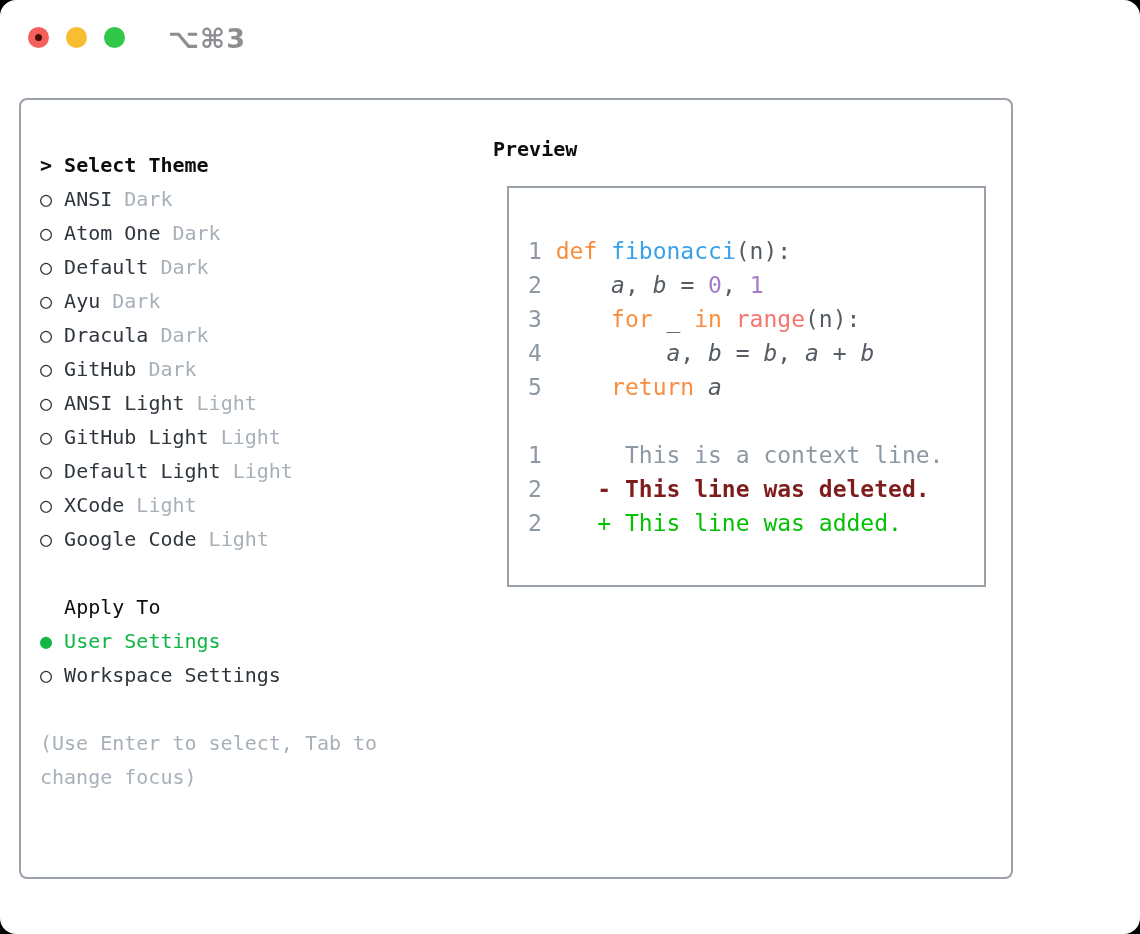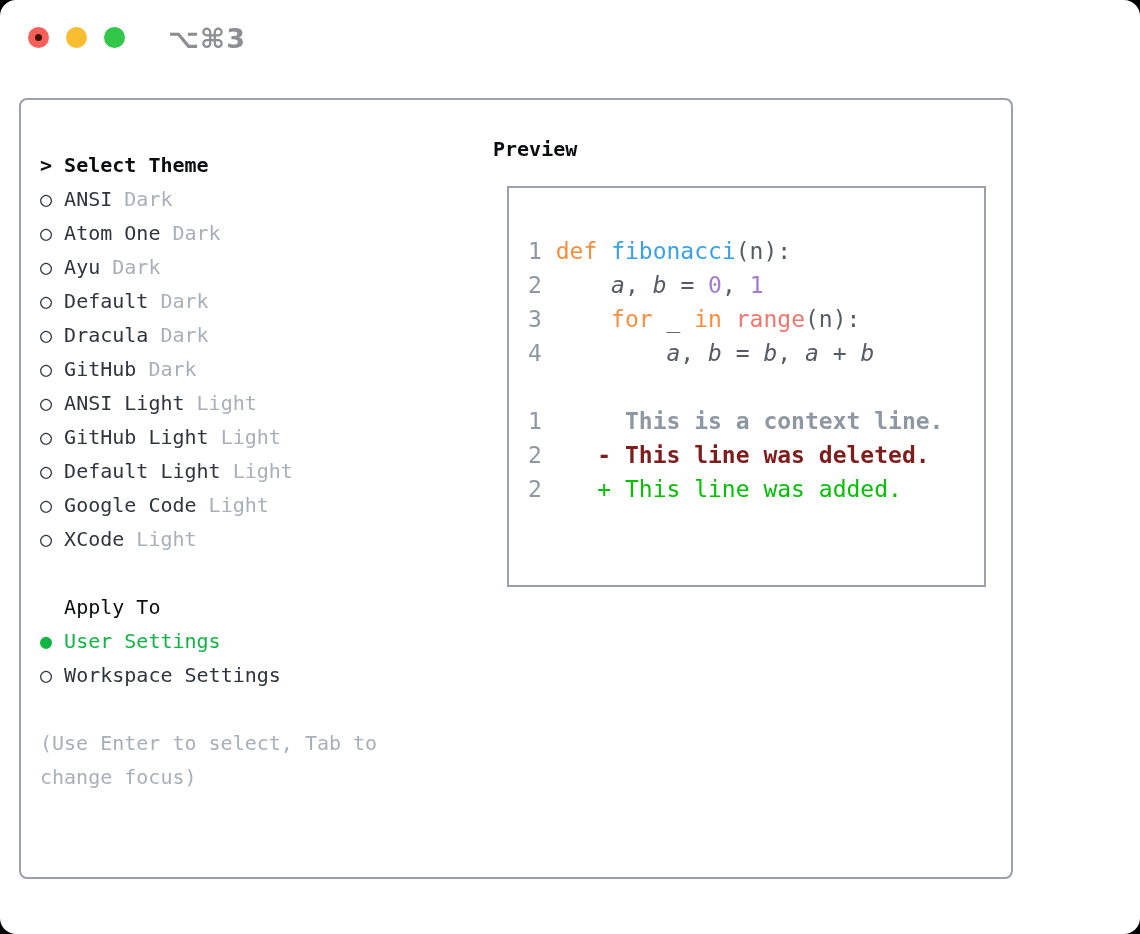--- a/index.html
+++ b/index.html
@@ -56,48 +56,49 @@
     <div class="tl tl-max"></div>
     <div class="window-title">⌥⌘3</div>
   </div>
 
   <div class="main-panel">
     <div class="left-col">
       <div class="row hdr"><span class="marker">&gt;</span><span> </span><span>Select Theme</span></div>
       <div id="theme-list">
           <div class="row item"><span class="marker">○</span> <span class="">ANSI</span><span class=""> </span><span class="variant">Dark</span></div>
           <div class="row item"><span class="marker">○</span> <span class="">Atom One</span><span class=""> </span><span class="variant">Dark</span></div>
+          <div class="row item"><span class="marker">○</span> <span class="">Default</span><span class=""> </span><span class="variant">Dark</span></div>
           <div class="row item"><span class="marker">○</span> <span class="">Ayu</span><span class=""> </span><span class="variant">Dark</span></div>
-          <div class="row item"><span class="marker">○</span> <span class="">Default</span><span class=""> </span><span class="variant">Dark</span></div>
           <div class="row item"><span class="marker">○</span> <span class="">Dracula</span><span class=""> </span><span class="variant">Dark</span></div>
           <div class="row item"><span class="marker">○</span> <span class="">GitHub</span><span class=""> </span><span class="variant">Dark</span></div>
           <div class="row item"><span class="marker">○</span> <span class="">ANSI Light</span><span class=""> </span><span class="variant">Light</span></div>
           <div class="row item"><span class="marker">○</span> <span class="">GitHub Light</span><span class=""> </span><span class="variant">Light</span></div>
           <div class="row item"><span class="marker">○</span> <span class="">Default Light</span><span class=""> </span><span class="variant">Light</span></div>
+          <div class="row item"><span class="marker">○</span> <span class="">XCode</span><span class=""> </span><span class="variant">Light</span></div>
           <div class="row item"><span class="marker">○</span> <span class="">Google Code</span><span class=""> </span><span class="variant">Light</span></div>
-          <div class="row item"><span class="marker">○</span> <span class="">XCode</span><span class=""> </span><span class="variant">Light</span></div>
         </div>
       <div class="spacer"></div>
       <div class="row apply-hdr"><span>  </span><span>Apply To</span></div>
       <div id="apply-list">
           <div class="row item selected"><span class="marker">●</span> <span class="">User Settings</span></div>
           <div class="row item"><span class="marker">○</span> <span class="">Workspace Settings</span></div>
         </div>
       <div class="spacer"></div>
       <div class="row help">(Use Enter to select, Tab to</div>
       <div class="row help">change focus)</div>
     </div>
 
     <div class="right-col">
       <div class="row hdr">Preview</div>
       <div class="preview-box" id="preview-box">
           <div class="code-line"><span style="color: rgb(141, 152, 162);">1</span><span style="color: rgb(84, 91, 99);"> </span><span style="color: rgb(249, 141, 62);">def</span><span style="color: rgb(84, 91, 99);"> </span><span style="color: rgb(56, 161, 232);">fibonacci</span><span style="color: rgb(84, 91, 99);">(n):</span></div>
           <div class="code-line"><span style="color: rgb(141, 152, 162);">2</span><span style="color: rgb(84, 91, 99);">     </span><span class="it" style="color: rgb(84, 91, 99);">a</span><span style="color: rgb(84, 91, 99);">, </span><span class="it" style="color: rgb(84, 91, 99);">b</span><span style="color: rgb(84, 91, 99);"> = </span><span style="color: rgb(163, 122, 204);">0</span><span style="color: rgb(84, 91, 99);">, </span><span style="color: rgb(163, 122, 204);">1</span></div>
           <div class="code-line"><span style="color: rgb(141, 152, 162);">3</span><span style="color: rgb(84, 91, 99);">     </span><span style="color: rgb(249, 141, 62);">for</span><span style="color: rgb(84, 91, 99);"> _ </span><span style="color: rgb(249, 141, 62);">in</span><span style="color: rgb(84, 91, 99);"> </span><span style="color: rgb(242, 118, 109);">range</span><span style="color: rgb(84, 91, 99);">(n):</span></div>
           <div class="code-line"><span style="color: rgb(141, 152, 162);">4</span><span style="color: rgb(84, 91, 99);">         </span><span class="it" style="color: rgb(84, 91, 99);">a</span><span style="color: rgb(84, 91, 99);">, </span><span class="it" style="color: rgb(84, 91, 99);">b</span><span style="color: rgb(84, 91, 99);"> = </span><span class="it" style="color: rgb(84, 91, 99);">b</span><span style="color: rgb(84, 91, 99);">, </span><span class="it" style="color: rgb(84, 91, 99);">a</span><span style="color: rgb(84, 91, 99);"> + </span><span class="it" style="color: rgb(84, 91, 99);">b</span></div>
+          <div class="code-line"><span style="color: rgb(141, 152, 162);">5</span><span style="color: rgb(84, 91, 99);">     </span><span style="color: rgb(249, 141, 62);">return</span><span style="color: rgb(84, 91, 99);"> </span><span class="it" style="color: rgb(84, 91, 99);">a</span></div>
           <div class="code-line"></div>
-          <div class="code-line"><span style="color: rgb(141, 152, 162);">1</span><span style="color: rgb(84, 91, 99);">      </span><span style="color: rgb(141, 152, 162); font-weight: bold;">This is a context line.</span></div>
+          <div class="code-line"><span style="color: rgb(141, 152, 162);">1</span><span style="color: rgb(84, 91, 99);">      </span><span style="color: rgb(141, 152, 162);">This is a context line.</span></div>
           <div class="code-line"><span style="color: rgb(141, 152, 162);">2</span><span style="color: rgb(84, 91, 99);">    </span><span style="color: #7f1d1d; font-weight: bold;">- This line was deleted.</span></div>
           <div class="code-line"><span style="color: rgb(141, 152, 162);">2</span><span style="color: rgb(84, 91, 99);">    </span><span style="color: rgb(4, 193, 4);">+ This line was added.</span></div>
         </div>
     </div>
   </div>
 </div>
 
 </body></html>

